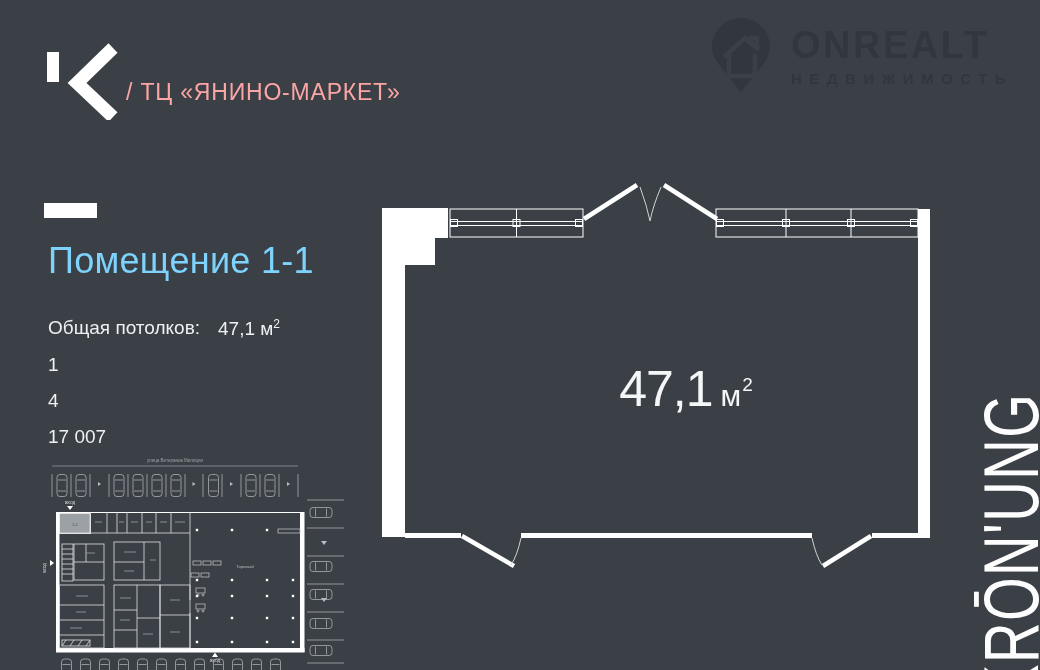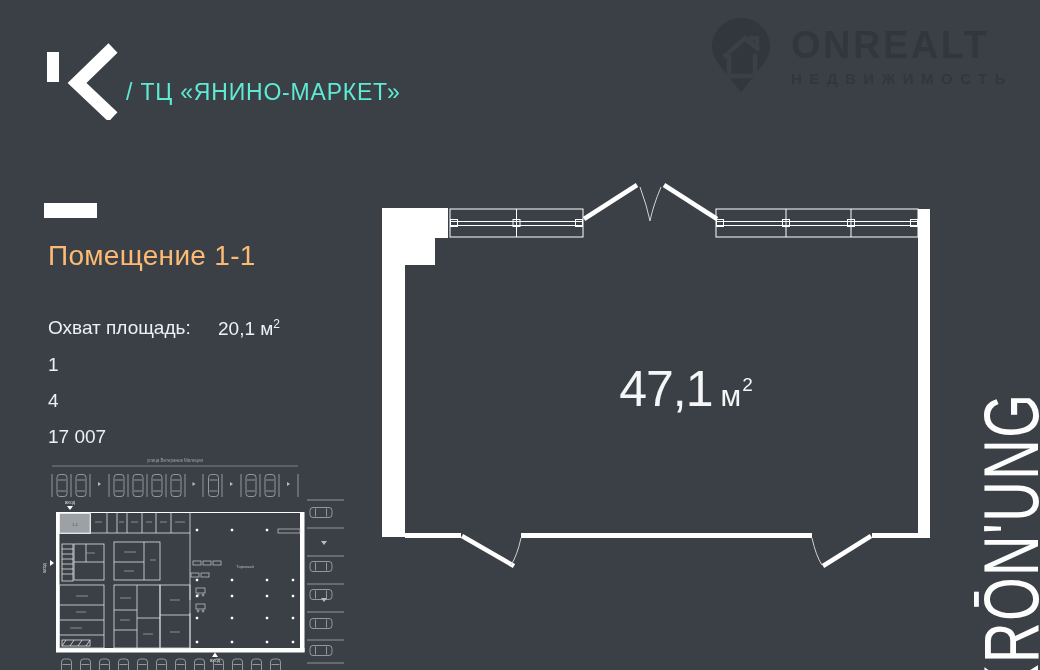--- a/index.html
+++ b/index.html
@@ -6,34 +6,34 @@
   body{
     width:1040px;height:670px;overflow:hidden;position:relative;
     background:#3b4046;
     font-family:"Liberation Sans", sans-serif;
     -webkit-font-smoothing:antialiased;
   }
   .abs{position:absolute;}
 
   
   #bldg-title{
-    left:126px;top:79px;color:#5eead4;font-size:23px;letter-spacing:.8px;
+    left:126px;top:79px;color:#fca5a5;font-size:23px;letter-spacing:.8px;
     font-weight:400;white-space:nowrap;
   }
   #watermark-text{left:791px;top:26px;text-align:left;}
   #watermark-brand{
     font-size:38px;font-weight:700;letter-spacing:2.5px;color:#32373e;line-height:1;
   }
   #watermark-sub{
     font-size:15px;font-weight:600;letter-spacing:7.5px;color:#32373e;margin-top:6px;
   }
 
   
   #dash{left:44px;top:203px;width:53px;height:15px;background:#ffffff;}
-  #room-title{left:48px;top:240px;color:#fdba74;font-size:28px;font-weight:400;letter-spacing:.3px;}
+  #room-title{left:48px;top:240px;color:#7dd3fc;font-size:36px;font-weight:400;letter-spacing:.3px;}
   #details{left:48px;top:318px;width:300px;color:#eef0f2;font-size:19px;}
   .drow{display:flex;margin-bottom:14px;line-height:1.1;}
   .dlabel{width:170px;flex:none;}
   .dsup{font-size:12px;vertical-align:7px;}
 
   
   #plan-area{
     left:596px;top:360px;width:180px;text-align:center;color:#f4f6f7;white-space:nowrap;
   }
   #plan-area .num{font-size:50px;letter-spacing:-1px;font-weight:400;}
@@ -70,22 +70,22 @@
 <div class="abs" id="watermark-text">
   <div id="watermark-brand">ONREALT</div>
   <div id="watermark-sub">НЕДВИЖИМОСТЬ</div>
 </div>
 
 <div class="abs" id="dash"></div>
 <div class="abs" id="room-title">Помещение 1-1</div>
 
 <div class="abs" id="details">
   <div class="drow">
-    <span class="dlabel">Охват площадь:</span>
-    <span><span>20,1 м</span><span class="dsup">2</span></span>
+    <span class="dlabel">Общая потолков:</span>
+    <span><span>47,1 м</span><span class="dsup">2</span></span>
   </div>
   <div class="drow">
     <span><span>1</span><span class="dsup"></span></span>
   </div>
   <div class="drow">
     <span><span>4</span><span class="dsup"></span></span>
   </div>
   <div class="drow">
     <span><span>17 007</span><span class="dsup"></span></span>
   </div>

